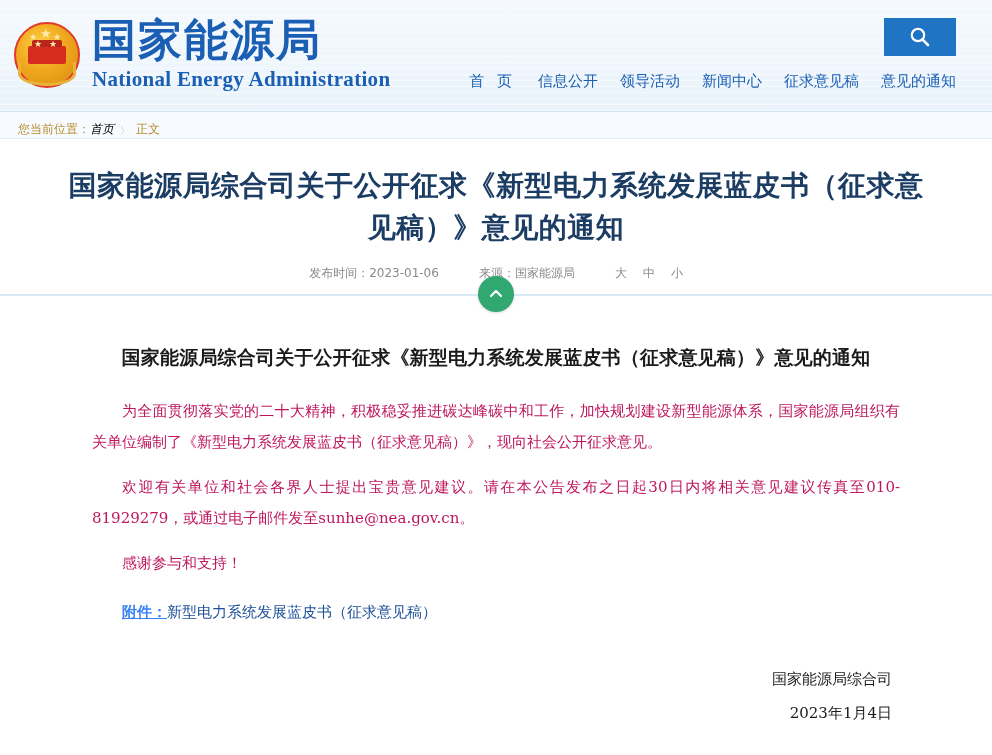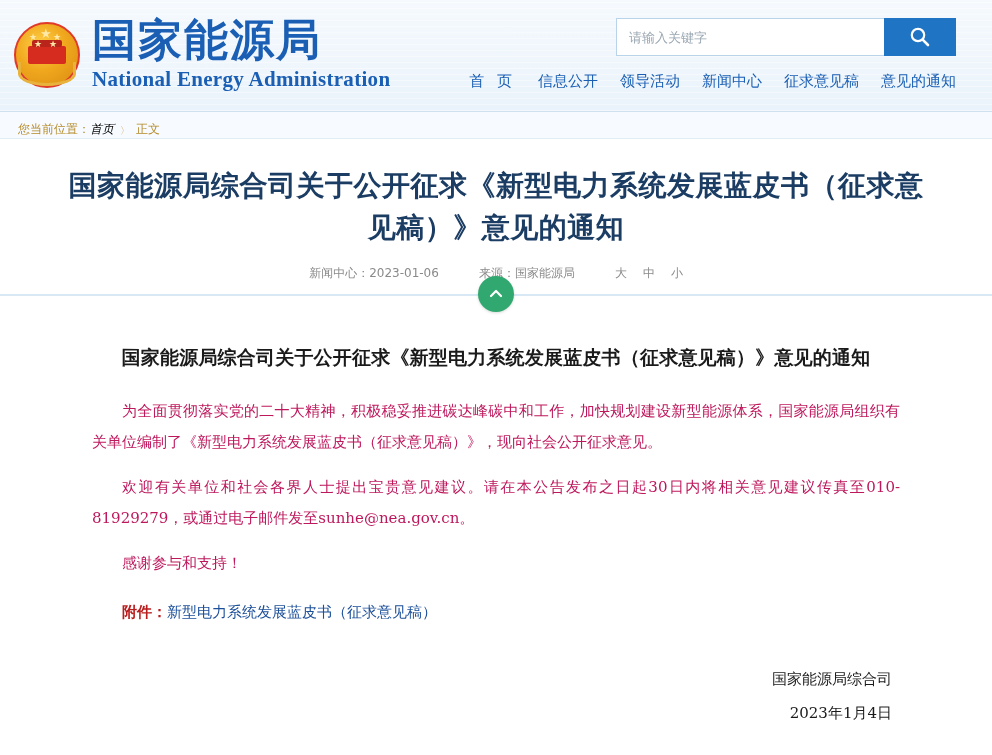--- a/index.html
+++ b/index.html
@@ -218,21 +218,21 @@
     text-indent: 2em;
     margin: 0 0 14px 0;
     text-align: justify;
   }
   .att-line {
     margin: 18px 0 0 0;
     text-indent: 2em;
     font-size: 15px;
     line-height: 31px;
   }
-  .att-label { color: #b91c1c; font-weight: bold; }
+  .att-label { color: #3b82f6; font-weight: bold; text-decoration: underline; }
   .att-link { color: #1c4f99; text-decoration: none; cursor: pointer; }
   .signature {
     margin-top: 34px;
     text-align: right;
     padding-right: 8px;
     font-family: "DejaVu Serif", serif;
     font-size: 15px;
     line-height: 34px;
     color: #1a1a1a;
   }
@@ -255,21 +255,20 @@
       </div>
       <div class="ears"></div>
     </div>
 
     <div class="brand">
       <div class="brand-cn">国家能源局</div>
       <div class="brand-en">National Energy Administration</div>
     </div>
 
     <div class="search-wrap">
-      <input class="search-input" type="text" placeholder="请输入关键字" style="">
       <button class="search-btn">
         <span>
           <svg width="24" height="24" viewBox="0 0 24 24">
             <circle cx="10" cy="10" r="6.2" fill="none" stroke="#ffffff" stroke-width="2.2"></circle>
             <line x1="14.6" y1="14.6" x2="20" y2="20" stroke="#ffffff" stroke-width="2.6" stroke-linecap="round"></line>
           </svg>
         </span>
       </button>
     </div>
 
@@ -290,21 +289,21 @@
   <span class="crumb-link">首页</span>
   <span class="sep">〉</span>
   <span class="crumb-cur">正文</span>
 </div>
 
 <div class="title-block">
   <div class="doc-title">国家能源局综合司关于公开征求《新型电力系统发展蓝皮书（征求意见稿）》意见的通知</div>
 
   <div class="meta-row">
     <div>
-      <span>新闻中心：</span><span>2023-01-06</span>
+      <span>发布时间：</span><span>2023-01-06</span>
     </div>
     <div>
       <span>来源：</span><span>国家能源局</span>
     </div>
     <div class="font-sizes">
       <span>大</span>
       <span>中</span>
       <span>小</span>
     </div>
   </div>

